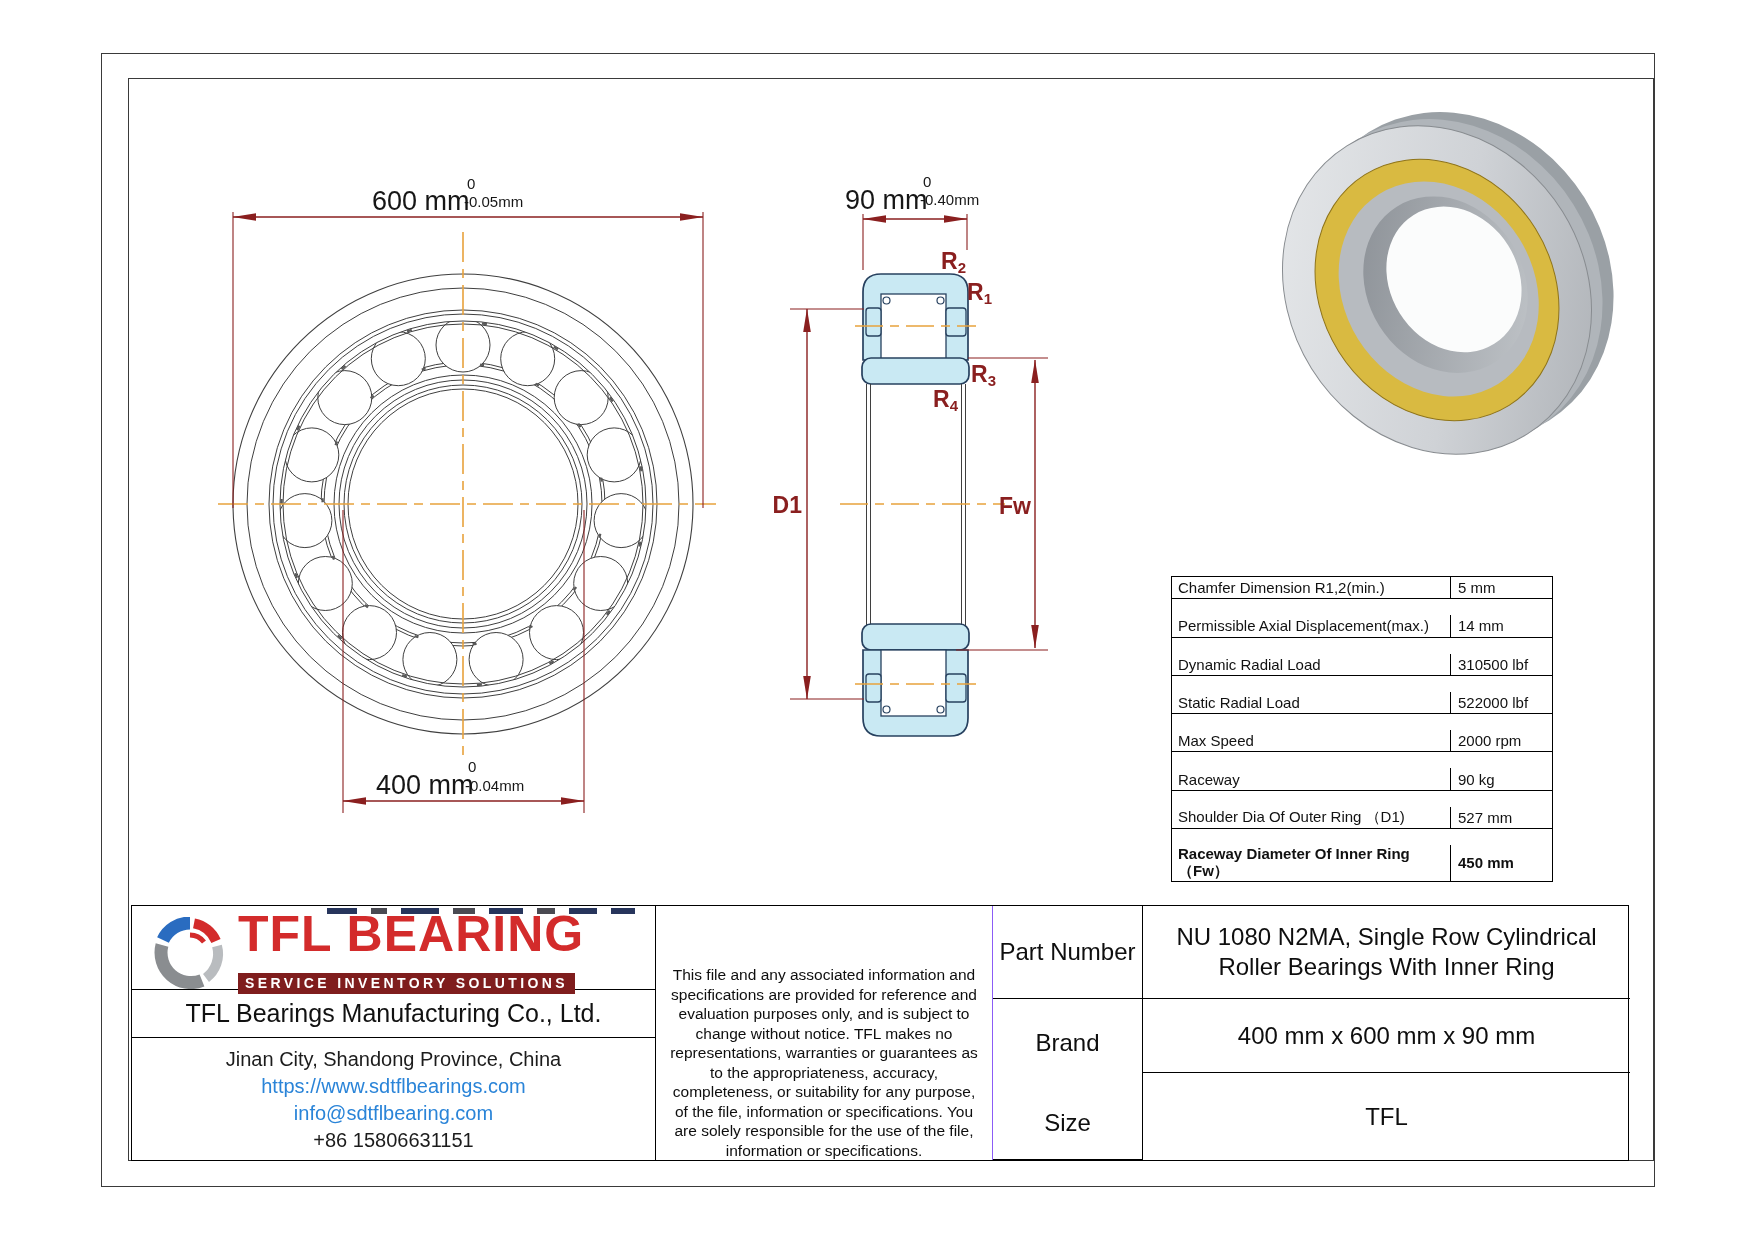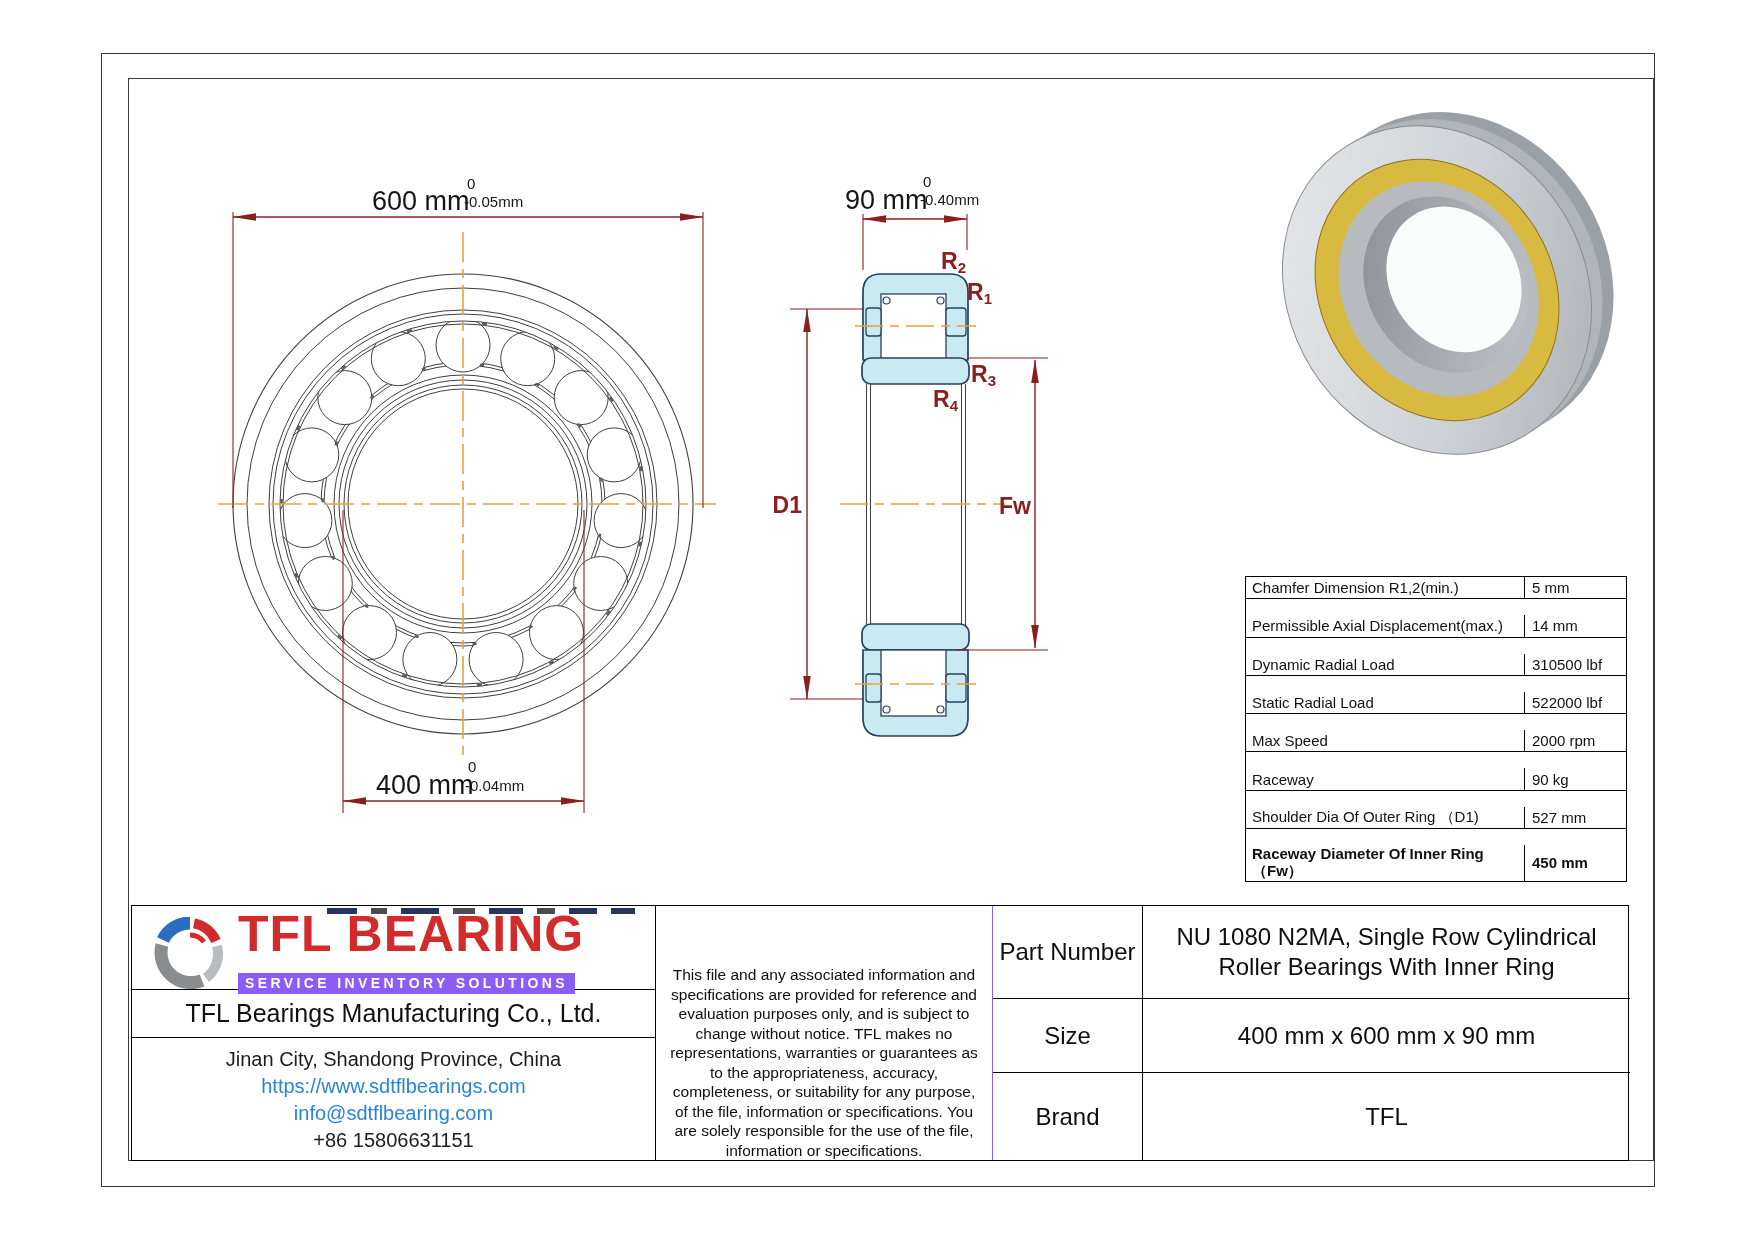--- a/index.html
+++ b/index.html
@@ -7,39 +7,39 @@
         font-family:"Liberation Sans",sans-serif;overflow:hidden;color:#111;}
   .outer-frame{position:absolute;left:101px;top:53px;width:1552px;height:1132px;border:1.5px solid #3a3a3a;}
   .inner-frame{position:absolute;left:128px;top:78px;width:1524px;height:1081px;border:1.2px solid #3a3a3a;}
   svg text{font-family:"Liberation Sans",sans-serif;}
   .dimtxt{font-size:27px;fill:#161616;}
   .toltxt{font-size:15px;fill:#161616;}
   .rlbl{font-size:23px;font-weight:bold;fill:#8a1f1f;}
   .rsub{font-size:15px;font-weight:bold;fill:#8a1f1f;}
 
   
-  .spec-table{position:absolute;left:1245px;top:576px;width:382px;height:306px;
+  .spec-table{position:absolute;left:1171px;top:576px;width:382px;height:306px;
               border:1.5px solid #000;box-sizing:border-box;display:flex;flex-direction:column;gap:16px;}
   .srow{flex:1;display:flex;border-bottom:1px solid #000;}
   .srow:last-child{border-bottom:none;font-weight:bold;}
   .scell-l{width:279px;border-right:1px solid #000;display:flex;align-items:center;
            padding-left:6px;font-size:15px;box-sizing:border-box;}
   .scell-v{flex:1;display:flex;align-items:center;padding-left:7px;font-size:15px;}
 
   
   .title-block{position:absolute;left:131px;top:905px;width:1498px;height:256px;
                border:1.5px solid #000;box-sizing:border-box;}
   .tb-left{position:absolute;left:0;top:0;width:524px;height:100%;border-right:1px solid #000;box-sizing:border-box;}
   .tb-logo-row{position:relative;height:84px;border-bottom:1px solid #000;box-sizing:border-box;}
   .artifact-strip{position:absolute;left:195px;top:2px;height:6px;display:flex;gap:14px;}
   .artifact-strip i{display:block;height:6px;}
   .logo-wrap{position:absolute;left:22px;top:6px;display:flex;align-items:center;}
   .logo-text{margin-left:12px;}
   .logo-title{font-size:50px;font-weight:bold;color:#d32b2b;letter-spacing:1px;line-height:44px;}
-  .logo-banner{margin-top:17px;background:#8b5cf6;color:#fff;font-size:14px;font-weight:bold;
+  .logo-banner{margin-top:17px;background:#7f1d1d;color:#fff;font-size:14px;font-weight:bold;
                letter-spacing:3.4px;padding:2px 7px 3px 7px;width:max-content;}
   .tb-company-row{height:48px;border-bottom:1px solid #000;box-sizing:border-box;display:flex;
                   align-items:center;justify-content:center;font-size:25px;color:#111;}
   .tb-contact-row{height:123px;display:flex;flex-direction:column;align-items:center;justify-content:center;
                   font-size:20px;line-height:27px;color:#1c1c1c;}
   .lnk{color:#2a84d8;text-decoration:none;}
   .tb-disc{position:absolute;left:524px;top:0;width:337px;height:100%;border-right:1px solid #8b5cf6;
            box-sizing:border-box;display:flex;align-items:flex-end;justify-content:center;}
   .disc-text{font-size:15.5px;line-height:19.5px;text-align:center;padding:0 9px;color:#0e0e0e;}
   .tb-labels{position:absolute;left:861px;top:0;width:150px;height:100%;border-right:1px solid #000;box-sizing:border-box;}
@@ -286,22 +286,22 @@
         <div>+86 15806631151</div>
       </div>
     </div>
 
     <div class="tb-disc">
       <div class="disc-text">This file and any associated information and specifications are provided for reference and evaluation purposes only, and is subject to change without notice. TFL makes no representations, warranties or guarantees as to the appropriateness, accuracy, completeness, or suitability for any purpose, of the file, information or specifications.  You are solely responsible for the use of the file, information or specifications.</div>
     </div>
 
     <div class="tb-labels">
       <div class="tb-cell h1c">Part Number</div>
+      <div class="tb-cell h3c">Brand</div>
       <div class="tb-cell h2c">Size</div>
-      <div class="tb-cell h3c">Brand</div>
     </div>
 
     <div class="tb-values">
       <div class="tb-cell h1c pn-value">NU 1080 N2MA, Single Row Cylindrical Roller Bearings With Inner Ring</div>
       <div class="tb-cell h2c">400 mm x 600 mm x 90 mm</div>
       <div class="tb-cell h3c">TFL</div>
     </div>
   </div>
 
 </div>

